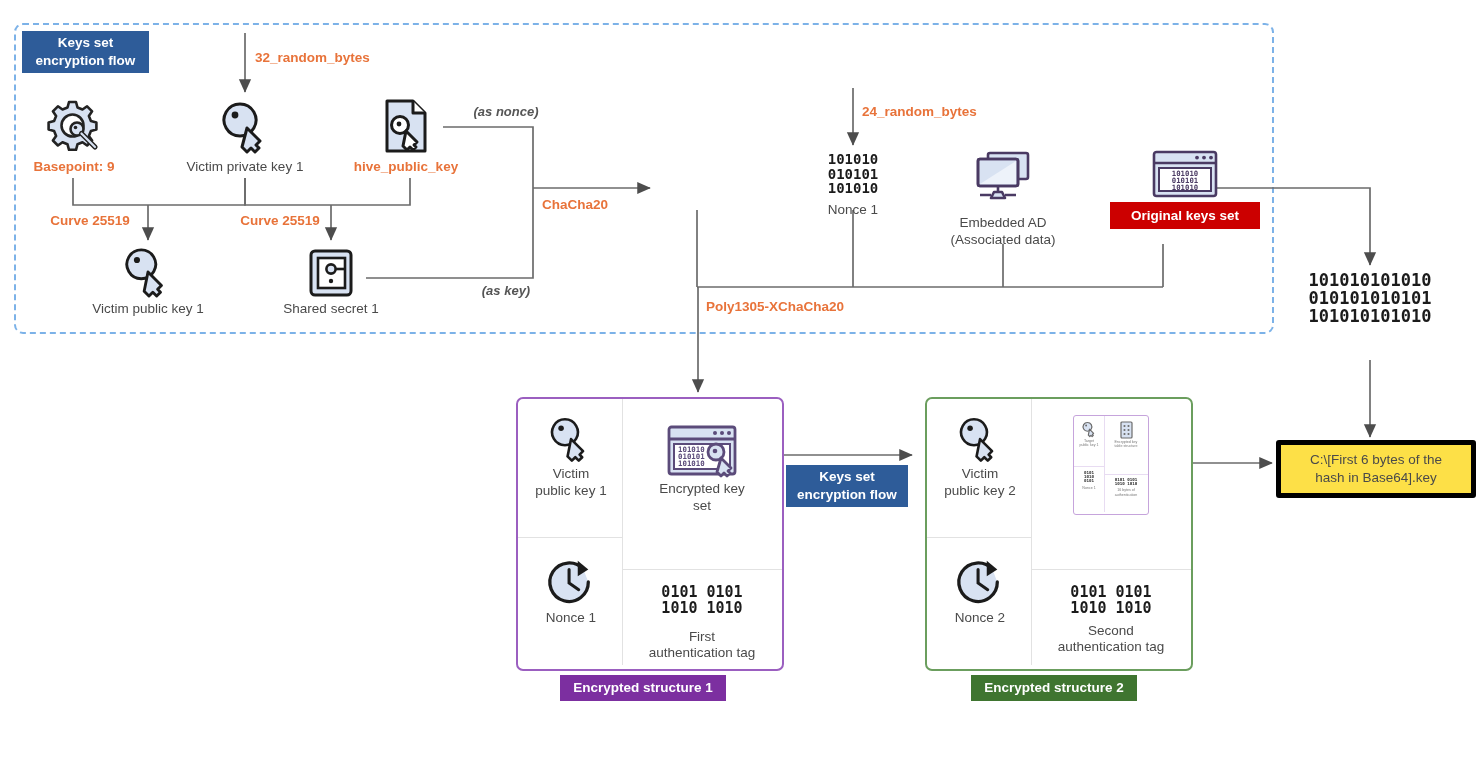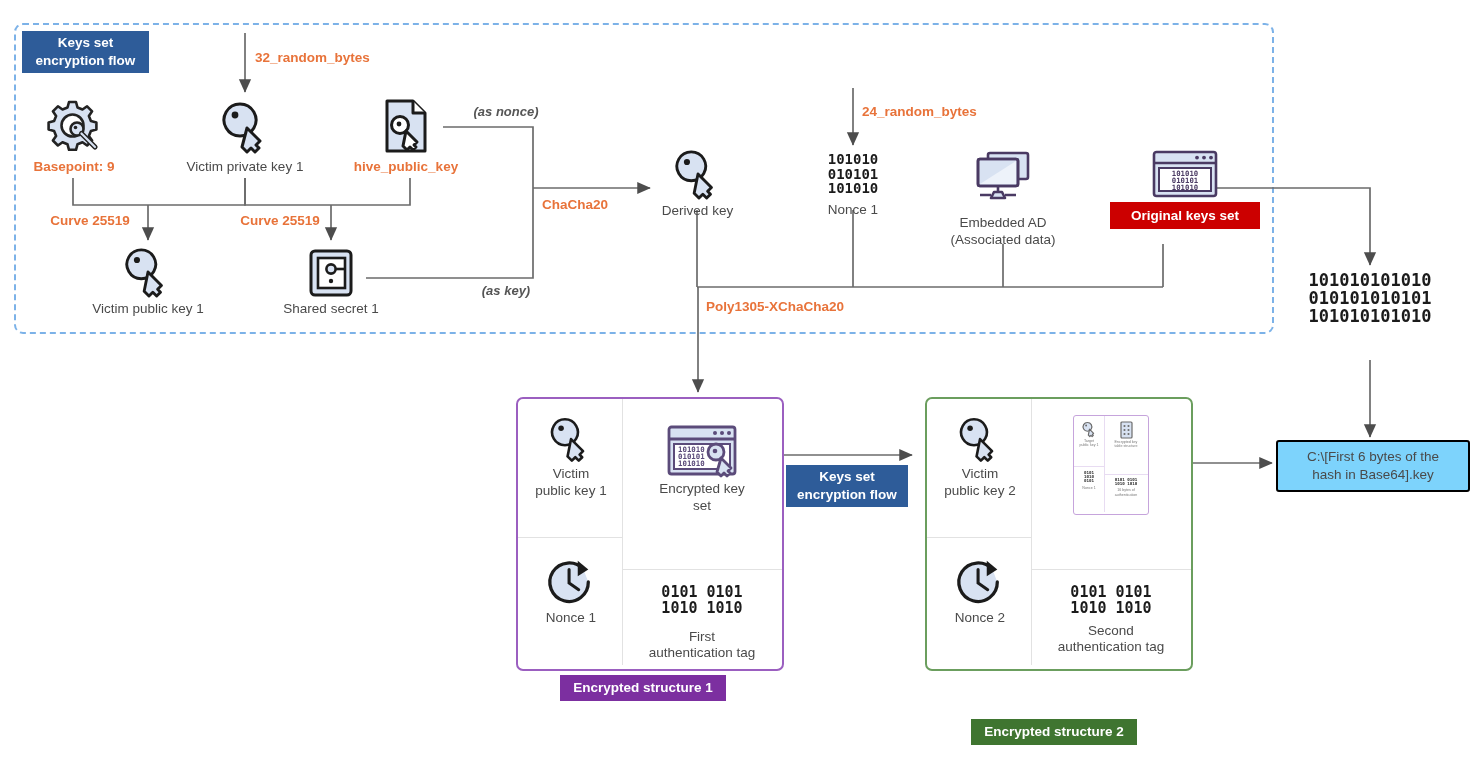--- a/index.html
+++ b/index.html
@@ -13,21 +13,21 @@
           text-align:center;line-height:1.05;letter-spacing:0px;white-space:pre-line;}
   .binary-lg{font-family:"DejaVu Sans Mono",monospace;font-size:17px;font-weight:bold;color:#1b1b1b;
           text-align:center;line-height:1.05;white-space:pre-line;}
   .dashed-box{border:2px dashed #7CB2E8;border-radius:9px;}
   .badge{color:#fff;font-size:13.5px;font-weight:bold;text-align:center;line-height:1.3;
          display:flex;align-items:center;justify-content:center;white-space:pre-line;}
   .badge-blue{background:#2E5C99;}
   .badge-red{background:#CC0000;}
   .badge-purple{background:#7C2FA0;}
   .badge-green{background:#3F7530;}
-  .keyfile{background:#7dd3fc;border:2px solid #000000;border-radius:3px;
+  .keyfile{background:#fde047;border:5px solid #000000;border-radius:3px;
            display:flex;align-items:center;justify-content:center;
            font-size:13.5px;color:#4a4a4a;text-align:center;line-height:1.3;white-space:pre-line;}
   .struct{border-radius:7px;background:#fff;}
   .struct-p{border:2px solid #9B5FC0;}
   .struct-g{border:2px solid #6B9E5E;}
   .divv{position:absolute;background:#E2E2E2;}
   .cellcap{font-size:13.5px;color:#4a4a4a;text-align:center;line-height:1.25;white-space:pre-line;}
   .cellcap-purple{font-size:13.5px;color:#7C2FA0;text-align:center;line-height:1.25;white-space:pre-line;}
   .mini{border:1px solid #C6A4DC;border-radius:3px;background:#fff;position:relative;}
   .mini-t{font-size:3.6px;color:#777;text-align:center;line-height:1.15;white-space:pre-line;}
@@ -120,30 +120,20 @@
         <path d="M6,3 L32,3 L44,15 L44,53 L6,53 Z" fill="#D8E2F2" stroke="#1b1b1b" stroke-width="3" stroke-linejoin="round"></path>
         <path d="M32,3 L32,15 L44,15" fill="#ffffff" stroke="#1b1b1b" stroke-width="3" stroke-linejoin="round"></path>
         <circle cx="19" cy="27" r="8.5" fill="#ffffff" stroke="#1b1b1b" stroke-width="3"></circle>
         <circle cx="18" cy="26" r="2.4" fill="#1b1b1b"></circle>
         <path d="M25,33 L36,44 L33,47 L35,49 L32,52 L29,49 L26,52 L22,48 Z" fill="#ffffff" stroke="#1b1b1b" stroke-width="3" stroke-linejoin="round"></path>
       </svg>
     </div>
     <div class="lbl-orange" style="margin-top:3px;">hive_public_key</div>
   </div>
 
-  <div class="abs" style="left:645px;top:150px;width:105px;">
-    <div style="display:flex;justify-content:center;">
-      <svg width="56" height="50" viewBox="0 0 58 52">
-        <path d="M22,2 a15,15 0 1,0 0.01,0 z" fill="#D8E2F2" stroke="#1b1b1b" stroke-width="3"></path>
-        <circle cx="17.5" cy="12.5" r="3.2" fill="#1b1b1b"></circle>
-        <path d="M29,25 L43,39 L39,43 L42,46 L38,50 L34,46 L30,50 L25,45 Z" fill="#D8E2F2" stroke="#1b1b1b" stroke-width="3" stroke-linejoin="round"></path>
-      </svg>
-    </div>
-    <div class="lbl" style="margin-top:3px;">Derived key</div>
-  </div>
 
   <div class="abs" style="left:800px;top:152px;width:106px;">
     <div class="binary">101010
 010101
 101010</div>
     <div class="lbl" style="margin-top:6px;">Nonce 1</div>
   </div>
 
   <div class="abs" style="left:938px;top:150px;width:130px;">
     <div style="display:flex;justify-content:center;">
@@ -363,15 +353,15 @@
     </div>
 
     <div class="abs" style="left:108px;top:186px;width:152px;">
       <div class="binary" style="font-size:15px;">0101 0101
 1010 1010</div>
       <div class="cellcap" style="margin-top:6px;">Second
 authentication tag</div>
     </div>
   </div>
 
-  <div class="abs badge badge-green" style="left:971px;top:675px;width:166px;height:26px;margin-top:44px;">Encrypted structure 2</div>
+  <div class="abs badge badge-green" style="left:971px;top:675px;width:166px;height:26px;">Encrypted structure 2</div>
 
 </div>
 
 </body></html>

